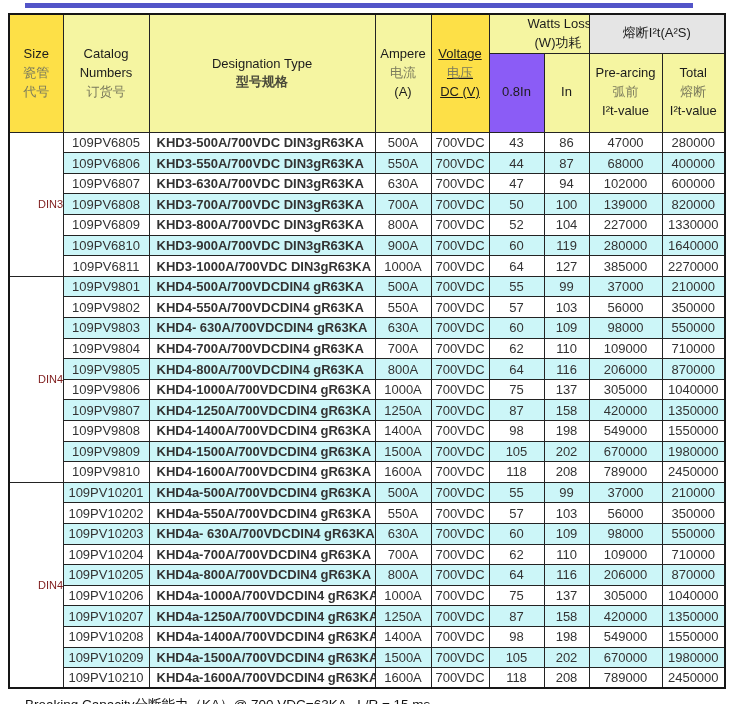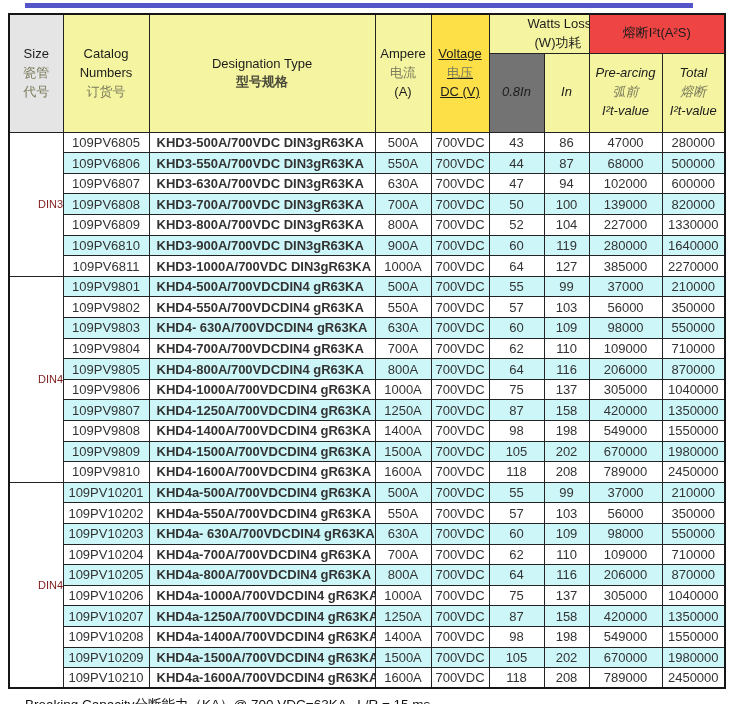--- a/index.html
+++ b/index.html
@@ -32,21 +32,21 @@
     overflow: hidden;
     white-space: nowrap;
   }
   .spec thead th {
     font-weight: normal;
     color: #1c1c1c;
     line-height: 1.45;
     vertical-align: middle;
   }
   .h1 th { height: 39px; }
-  .h2 th { height: 79px; font-style: italic; }
+  .h2 th { height: 79px; }
   .cn { color: #7b7b5d; }
   .cn-bold { color: #4a4a3a; font-weight: bold; }
   .spec tbody td { height: 20.6px; background: #ffffff; }
   .spec tbody tr:nth-child(even) td { background: var(--stripe); }
   .spec tbody td.size-cell {
     background: #ffffff !important;
     font-size: 11px;
     color: #7f1d1d;
     padding-left: 28px;
   }
@@ -84,21 +84,21 @@
       <col class="c-des">
       <col class="c-amp">
     <col class="c-volt">
       <col class="c-w08">
       <col class="c-win">
       <col class="c-pre">
       <col class="c-tot">
   </colgroup>
   <thead>
     <tr class="h1">
-      <th rowspan="2" style="background: #e5e5e5;">
+      <th rowspan="2" style="background: #fde047;">
         <div>Size</div>
         <div class="cn">瓷管</div>
         <div class="cn">代号</div>
       </th>
       <th rowspan="2" style="background: rgb(245, 245, 161);">
         <div>Catalog</div>
         <div>Numbers</div>
         <div class="cn">订货号</div>
       </th>
       <th rowspan="2" style="background: rgb(245, 245, 161);">
@@ -112,26 +112,26 @@
       </th>
       <th rowspan="2" style="background: #fde047; text-decoration: underline;">
         <div>Voltage</div>
         <div class="cn">电压</div>
         <div>DC (V)</div>
       </th>
       <th colspan="2" style="background: rgb(245, 245, 161); padding-left: 38px;">
         <div>Watts Loss</div>
         <div>(W)功耗</div>
       </th>
-      <th colspan="2" style="background: #ef4444;">
+      <th colspan="2" style="background: #e5e5e5;">
         <div>熔断I²t(A²S)</div>
       </th>
     </tr>
     <tr class="h2">
-      <th style="background: #737373;">
+      <th style="background: #8b5cf6;">
         <div>0.8In</div>
       </th>
       <th style="background: rgb(245, 245, 161);">
         <div>In</div>
       </th>
       <th style="background: rgb(245, 245, 161);">
         <div>Pre-arcing</div>
         <div class="cn">弧前</div>
         <div>I²t-value</div>
       </th>
@@ -155,21 +155,21 @@
         <td>280000</td>
       </tr>
       <tr>
         <td>109PV6806</td>
         <td class="designation-cell">KHD3-550A/700VDC DIN3gR63KA</td>
         <td>550A</td>
         <td>700VDC</td>
         <td>44</td>
         <td>87</td>
         <td>68000</td>
-        <td>500000</td>
+        <td>400000</td>
       </tr>
       <tr>
         <td>109PV6807</td>
         <td class="designation-cell">KHD3-630A/700VDC DIN3gR63KA</td>
         <td>630A</td>
         <td>700VDC</td>
         <td>47</td>
         <td>94</td>
         <td>102000</td>
         <td>600000</td>

